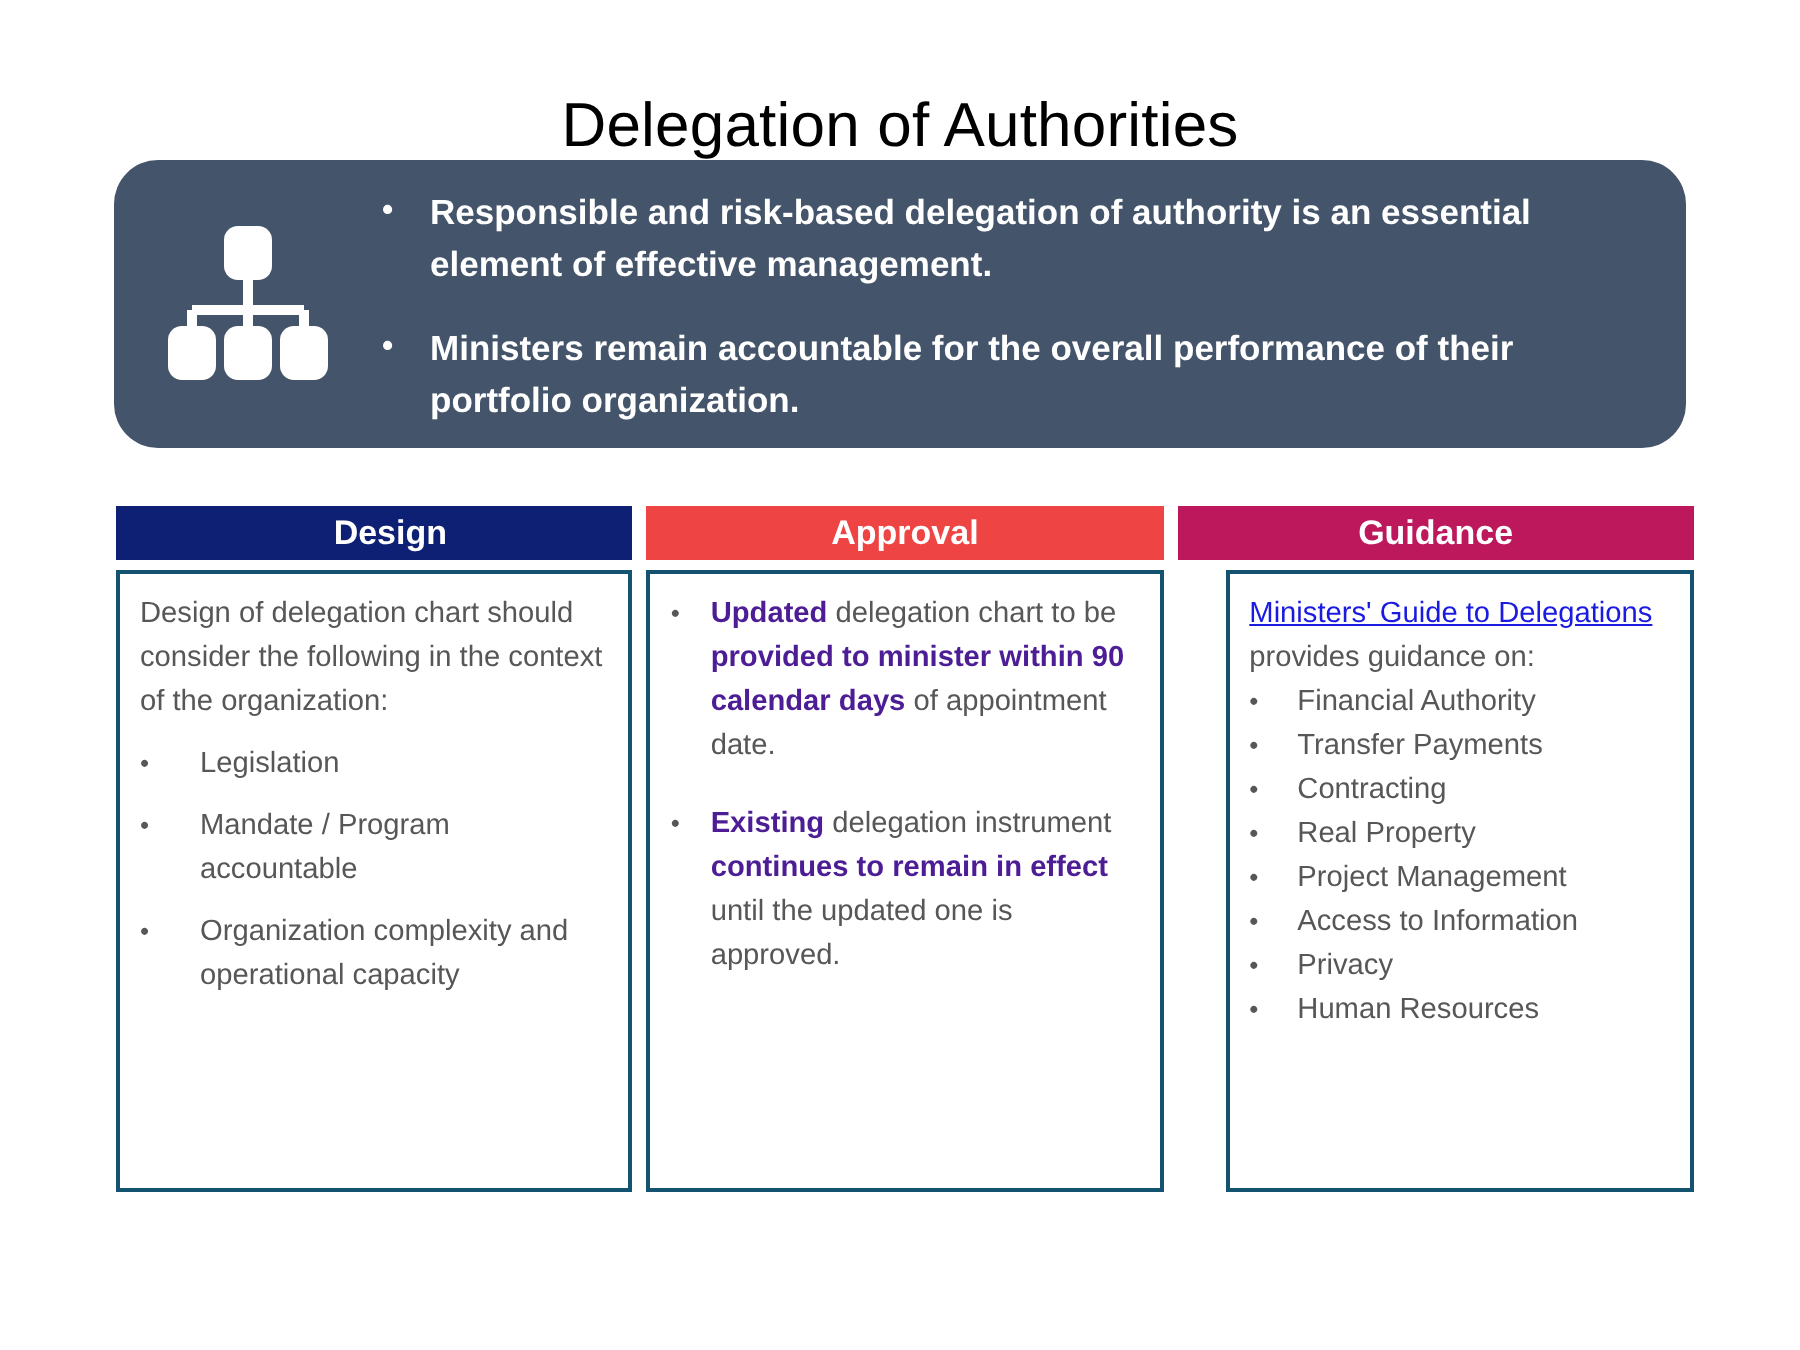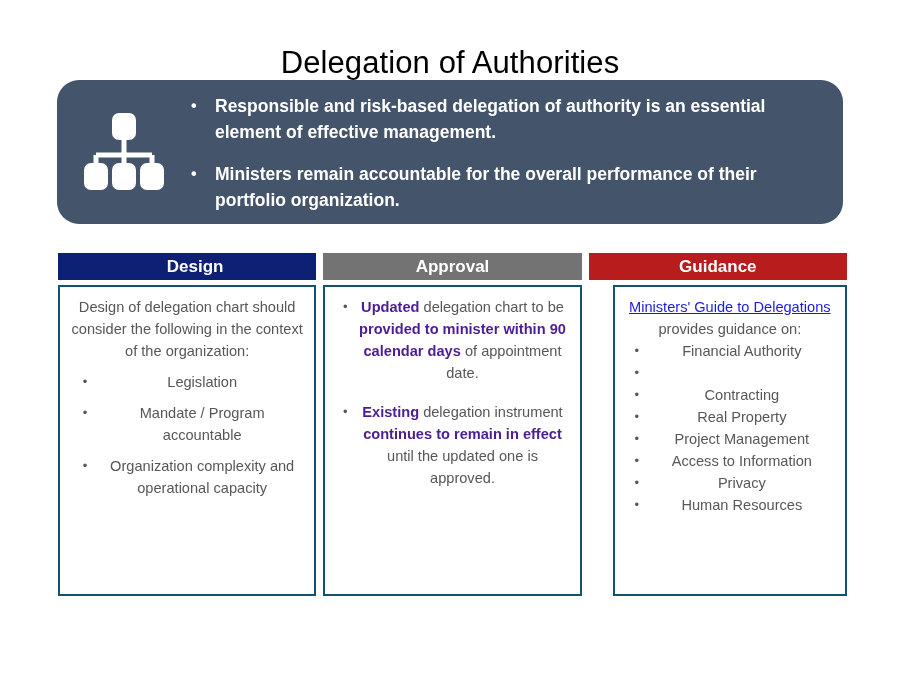--- a/index.html
+++ b/index.html
@@ -106,21 +106,20 @@
     flex: 1;
     margin-top: 5px;
     border: 2px solid #14536F;
     background: #ffffff;
     box-sizing: border-box;
     padding: 9px 10px 6px 10px;
     color: #575757;
     font-size: 14.6px;
     line-height: 22px;
     overflow: hidden;
-    text-align: center;
   }
 
   .para { margin: 0 0 2px 0; }
   .para.tight { margin-bottom: 0; }
 
   ul.bullets {
     list-style: none;
     margin: 0;
     padding: 0;
   }
@@ -204,49 +203,50 @@
         </li>
         <li>
           <span class="li-bullet">•</span>
           <span class="li-text">Organization complexity and operational capacity</span>
         </li>
       </ul>
     </div>
   </div>
 
   <div class="column">
-    <div class="col-header approval" style="background: #737373;">Approval</div>
+    <div class="col-header approval" style="background: #ef4444;">Approval</div>
     <div class="col-body" style="border-color: rgb(20, 83, 111); color: rgb(87, 87, 87);">
       <ul class="bullets approval">
         <li>
           <span class="li-bullet">•</span>
           <span class="li-text"><b>Updated</b><span> delegation chart to be </span><b>provided to minister within 90 calendar days</b><span> of appointment date.</span></span>
         </li>
         <li>
           <span class="li-bullet">•</span>
           <span class="li-text"><b>Existing</b><span> delegation instrument </span><b>continues to remain in effect</b><span> until the updated one is approved.</span></span>
         </li>
       </ul>
     </div>
   </div>
 
   <div class="column">
-    <div class="col-header guidance" style="background: #b91c1c;">Guidance</div>
+    <div class="col-header guidance" style="background: #be185d;">Guidance</div>
     <div class="col-body" style="border-color: rgb(20, 83, 111); color: rgb(87, 87, 87); margin-left: 24px;">
       <p class="para tight">
         <a class="link" style="color: rgb(26, 26, 224);">Ministers' Guide to Delegations</a>
         <span>provides guidance on:</span>
       </p>
       <ul class="bullets dense indent-sm">
         <li>
           <span class="li-bullet">•</span>
           <span class="li-text">Financial Authority</span>
         </li>
         <li>
           <span class="li-bullet">•</span>
+          <span class="li-text">Transfer Payments</span>
         </li>
         <li>
           <span class="li-bullet">•</span>
           <span class="li-text">Contracting</span>
         </li>
         <li>
           <span class="li-bullet">•</span>
           <span class="li-text">Real Property</span>
         </li>
         <li>

